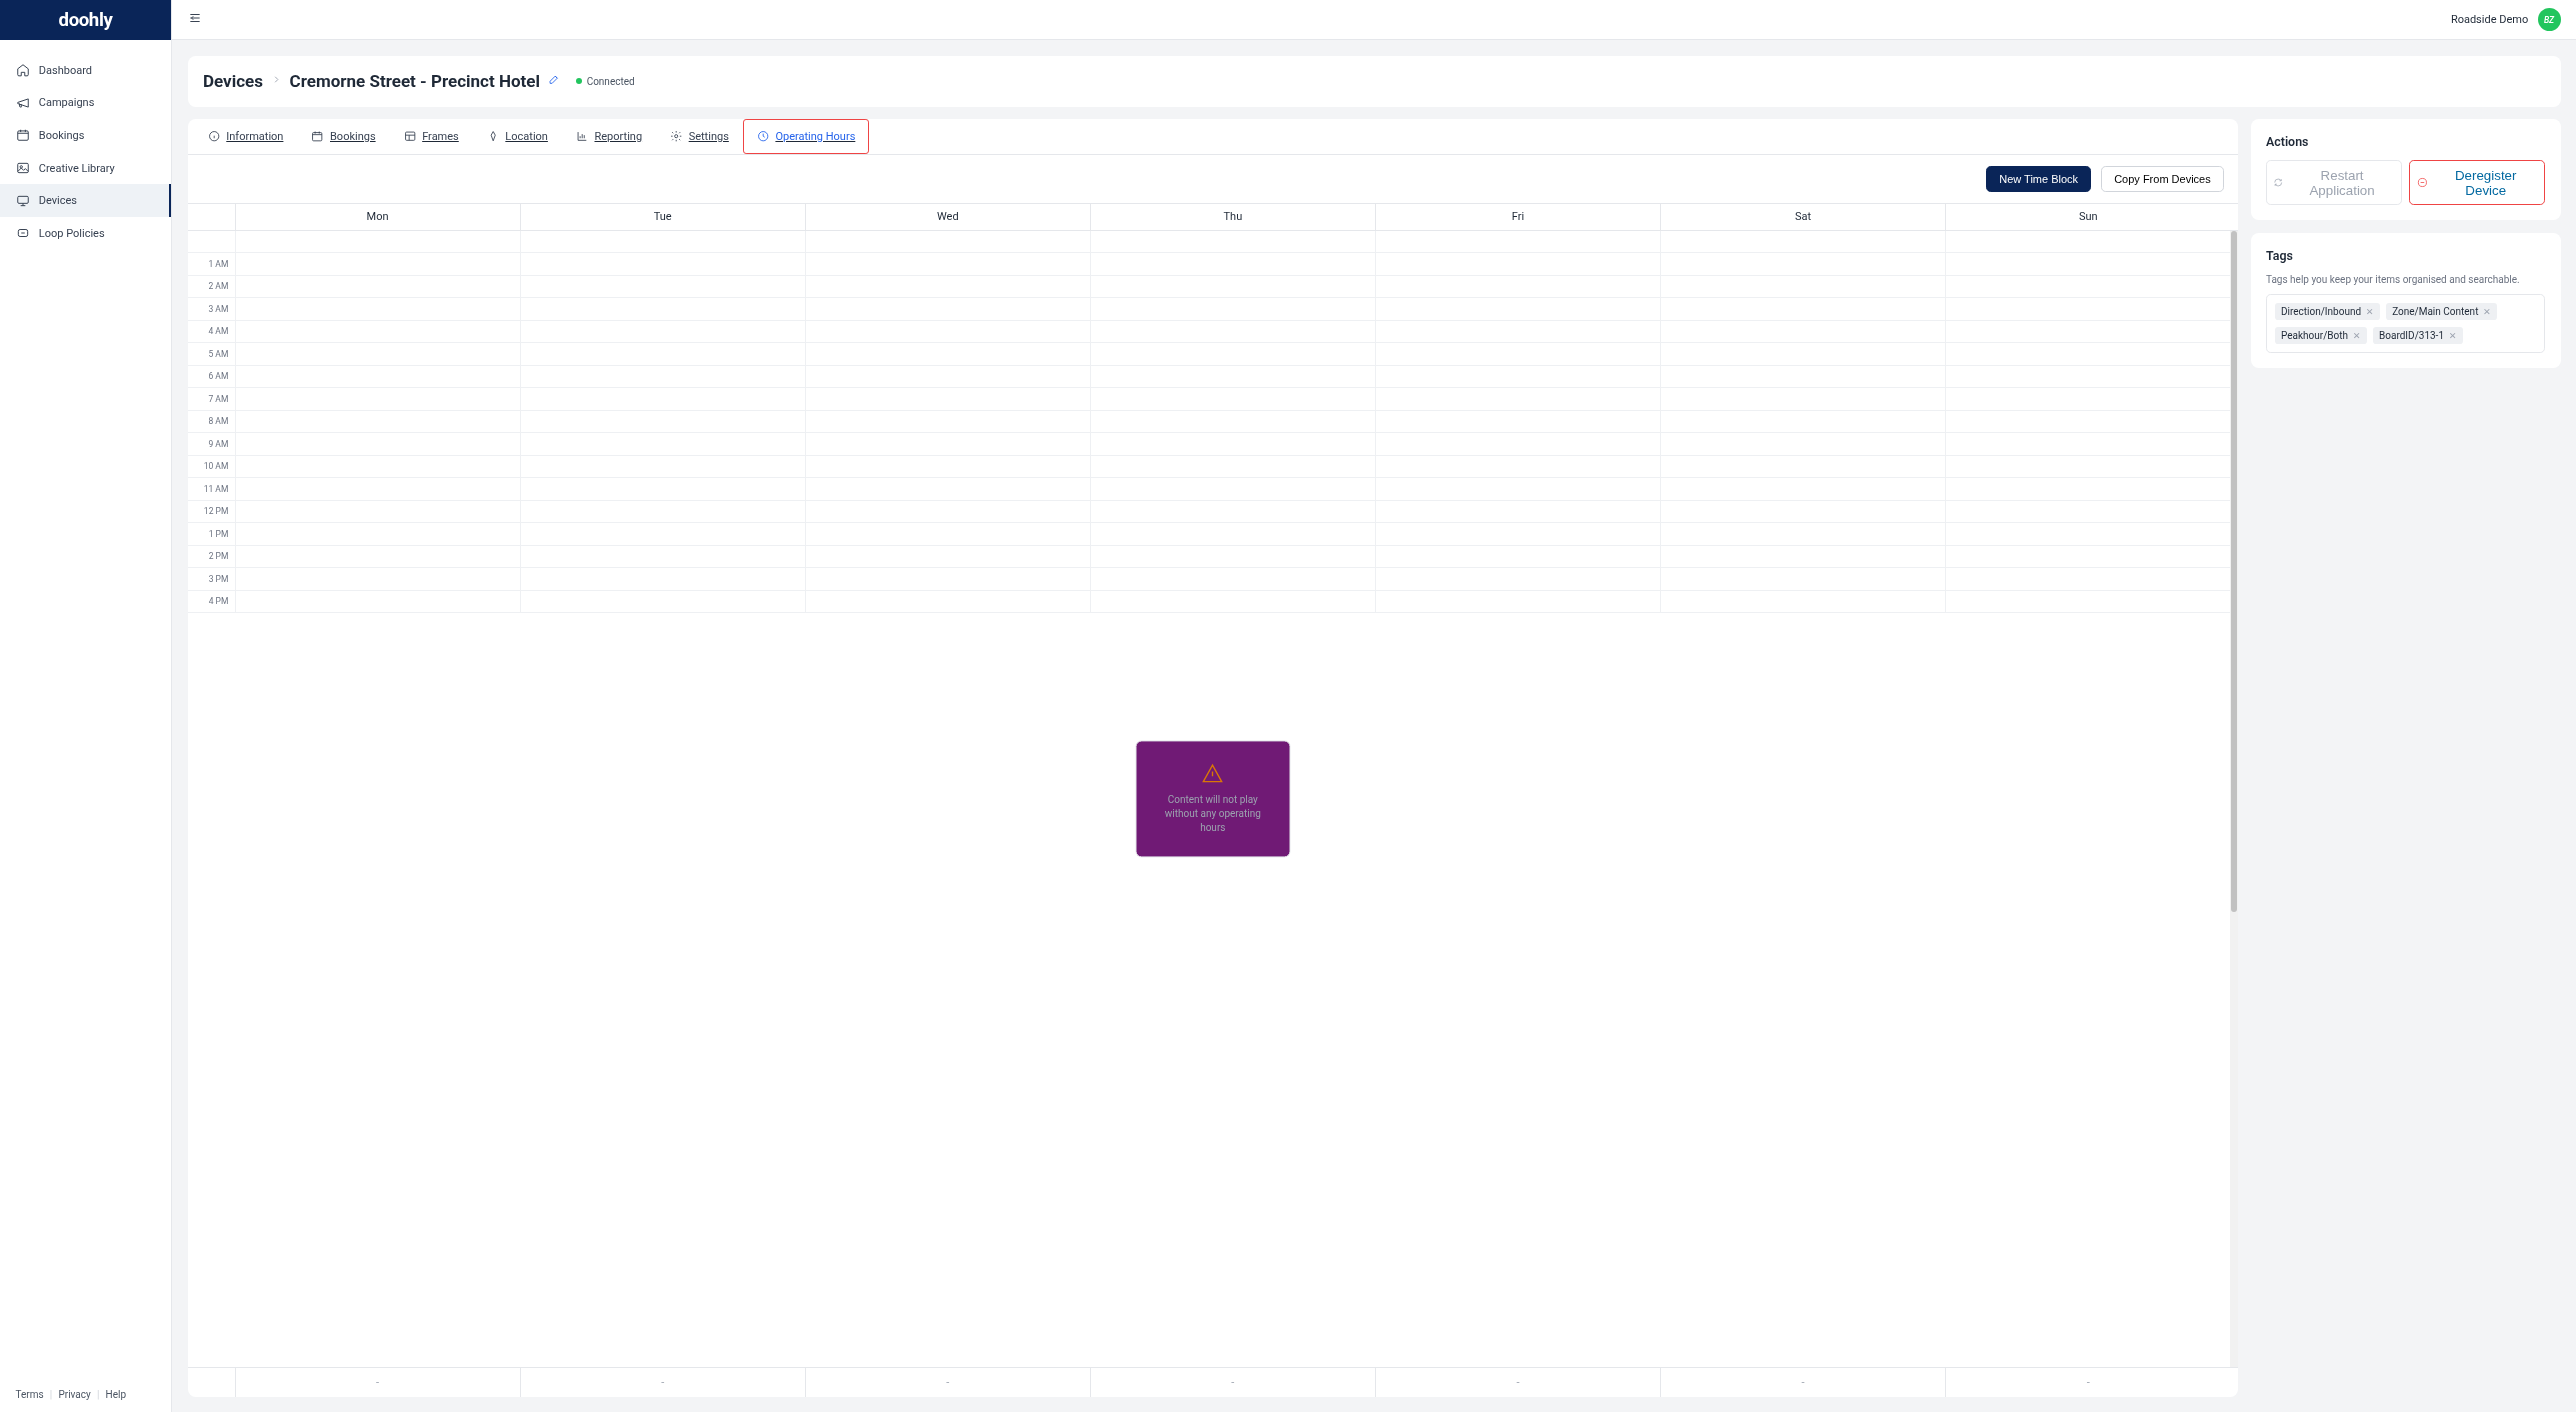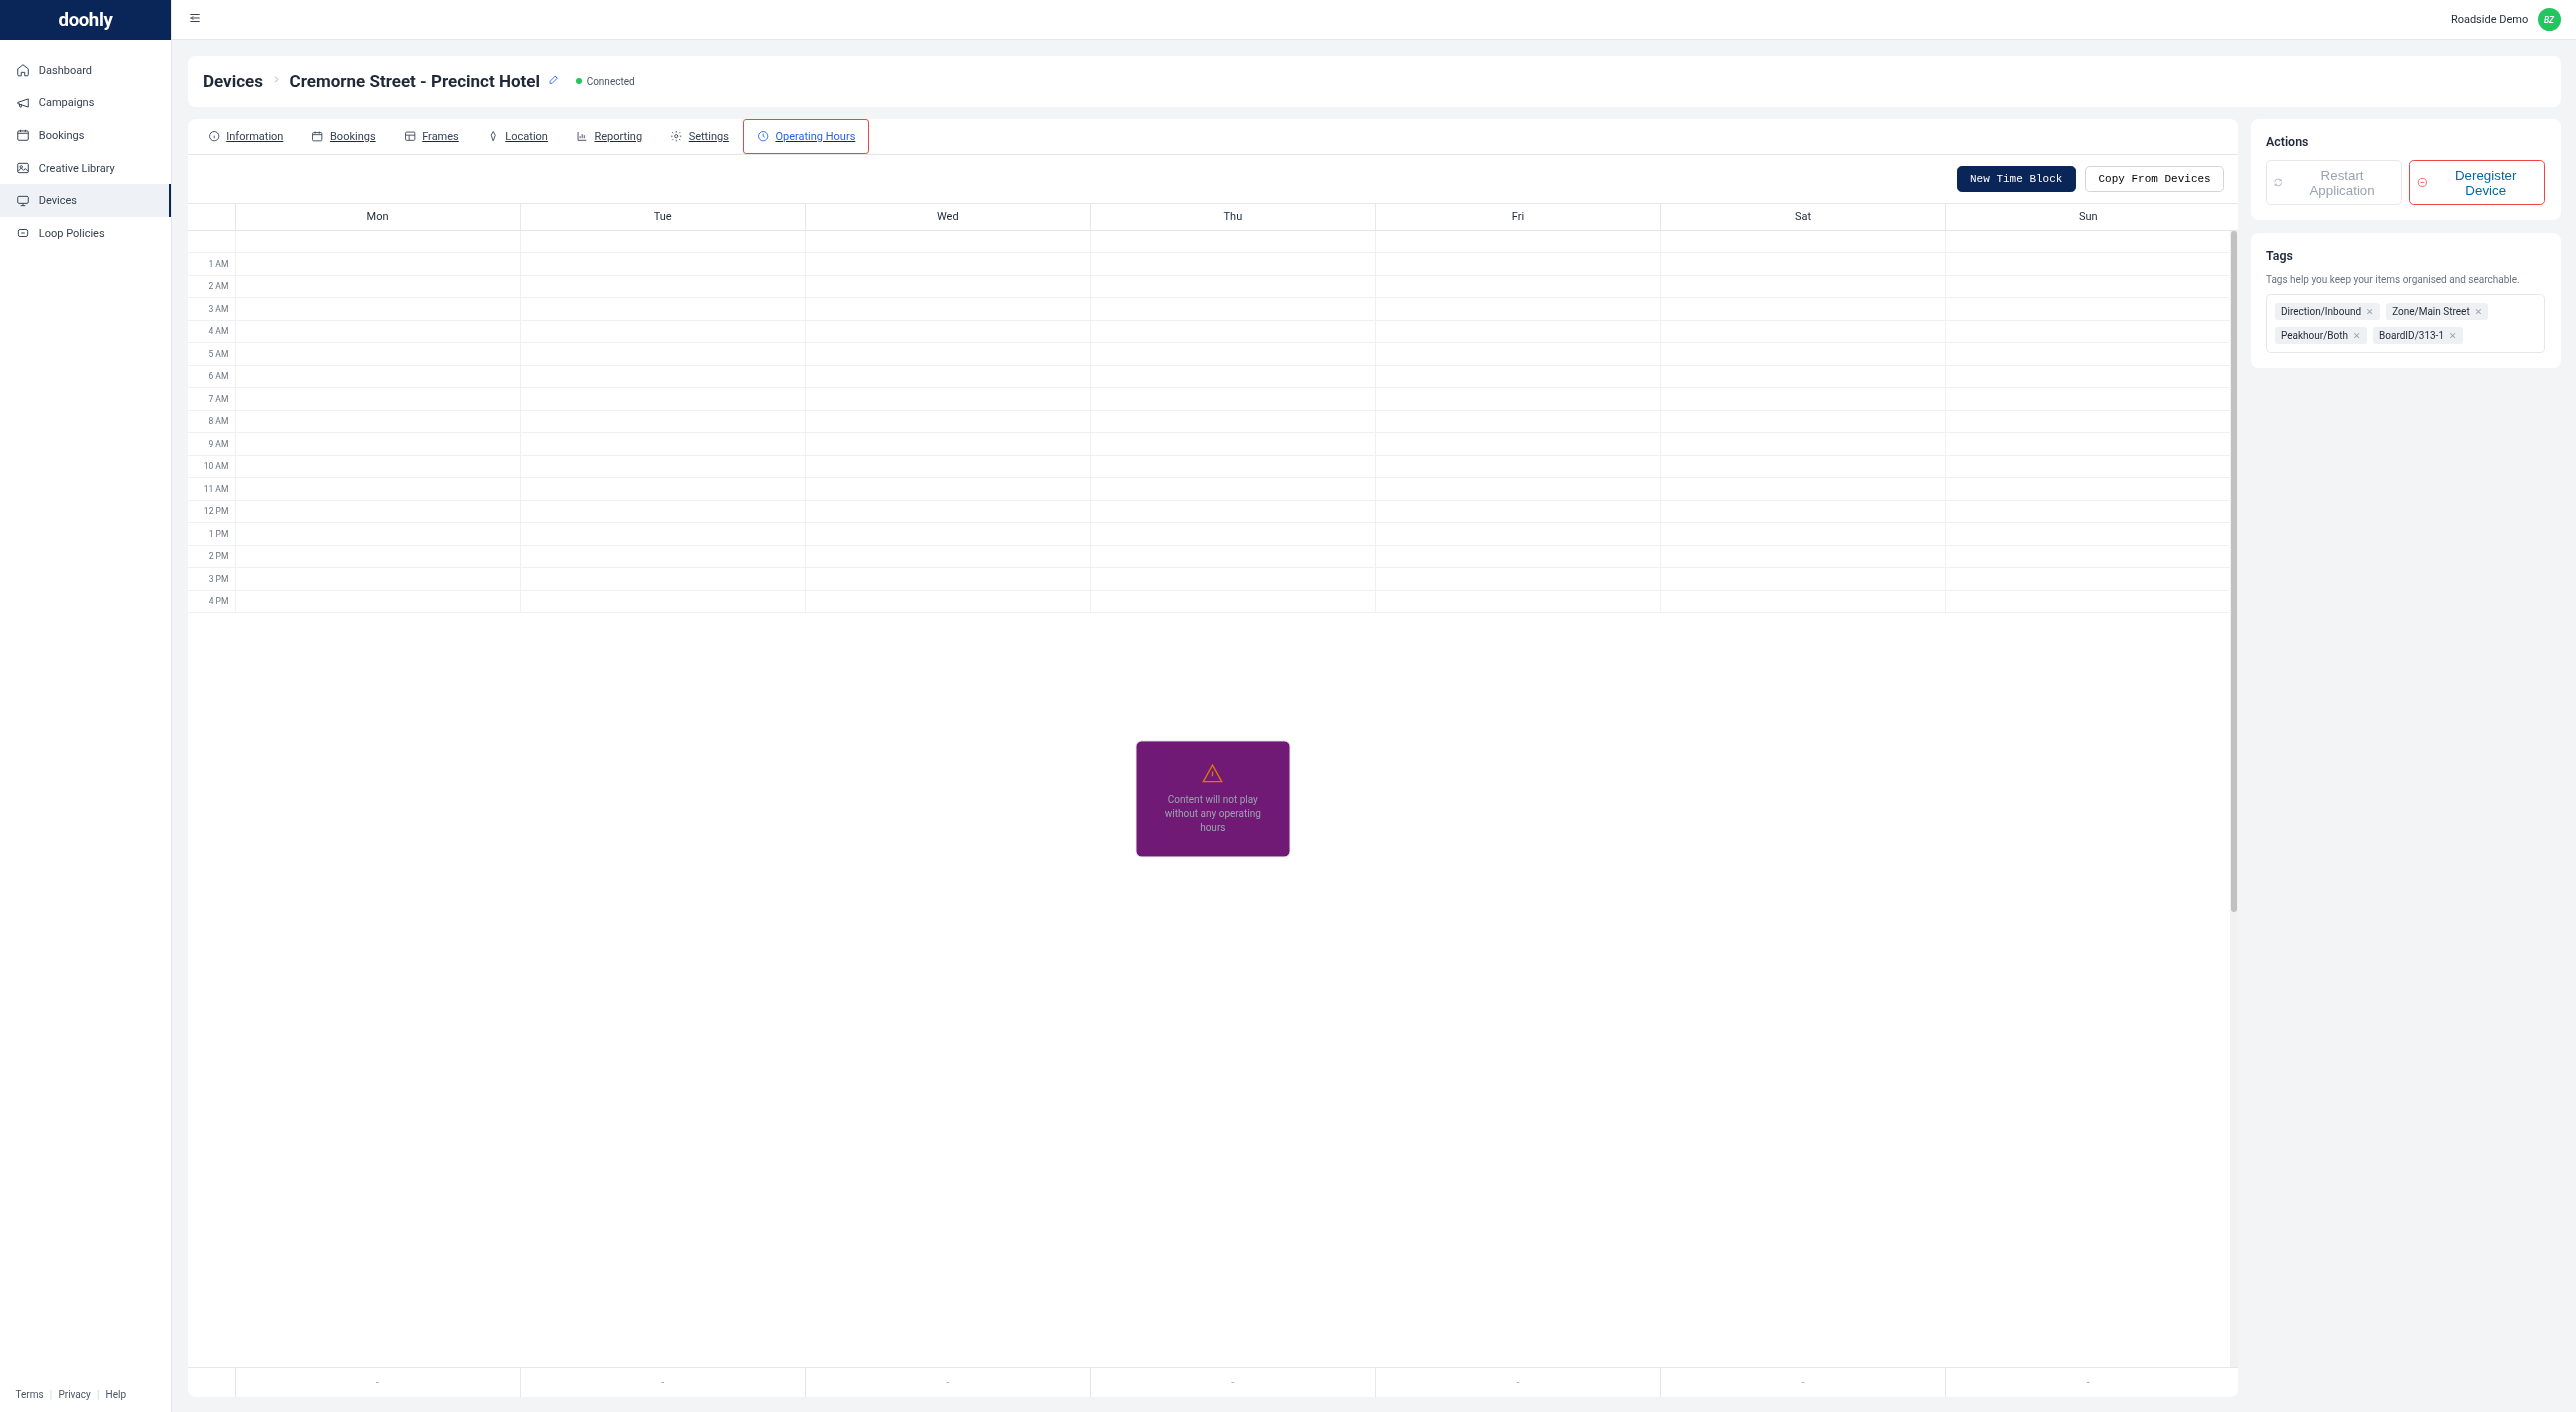--- a/index.html
+++ b/index.html
@@ -38,21 +38,21 @@
 .tabs-card { background: #fff; border-radius: 7.8px; flex: 1; display: flex; flex-direction: column; min-width: 0; }
 .tabs-header { display: flex; border-bottom: 0.8px solid #e5e7eb; padding: 0 6.2px; text-decoration: underline; }
 .tab { display: flex; align-items: center; gap: 6.2px; padding: 11px 14px; cursor: pointer; color: #374151; font-size: 11px; }
 .tab svg { width: 12.4px; height: 12.4px; stroke: #374151; fill: none; stroke-width: 1.7; }
 .tab.active { color: #2563eb; }
 .tab.active svg { stroke: #2563eb; }
 .tab.highlighted { outline: 1.6px solid #ef4444; outline-offset: -1.6px; border-radius: 3.1px; justify-content: space-between; }
 
 .tab-body { flex: 1; display: flex; flex-direction: column; padding: 11px 0 0 0; min-height: 0; }
 .toolbar { display: flex; justify-content: flex-end; gap: 9.3px; padding: 0 14px 11px 14px; }
-.btn { padding: 6.2px 12.4px; border-radius: 4.7px; font-size: 11px; cursor: pointer; border: 0.8px solid #d1d5db; background: #fff; font-family: Liberation Mono, monospace; }
+.btn { padding: 6.2px 12.4px; border-radius: 4.7px; font-size: 11px; cursor: pointer; border: 0.8px solid #d1d5db; background: #fff; }
 .btn-primary { background: #0a2558; color: #fff; border-color: #0a2558; }
 
 .schedule { flex: 1; display: flex; flex-direction: column; min-height: 0; border-top: 0.8px solid #e5e7eb; }
 .day-header { display: flex; border-bottom: 0.8px solid #e5e7eb; }
 .time-col { width: 47px; flex-shrink: 0; }
 .day-cell { flex: 1; text-align: center; padding: 6.2px 0; font-size: 11px; border-left: 0.8px solid #e5e7eb; }
 
 .grid-wrap { flex: 1; position: relative; overflow: hidden; display: flex; }
 .grid-scroll { flex: 1; overflow-y: auto; position: relative; }
 .hour-row { display: flex; height: 22.5px; border-bottom: 0.8px solid #eef0f3; }
@@ -473,21 +473,21 @@
 
           <div class="side-card">
             <div class="side-title">Tags</div>
             <div class="tags-help">Tags help you keep your items organised and searchable.</div>
             <div class="tags-box" id="tags-box">
                 <div class="tag-chip">
                   <span>Direction/Inbound</span>
                   <span class="tag-x">✕</span>
                 </div>
                 <div class="tag-chip">
-                  <span>Zone/Main Street</span>
+                  <span>Zone/Main Content</span>
                   <span class="tag-x">✕</span>
                 </div>
                 <div class="tag-chip">
                   <span>Peakhour/Both</span>
                   <span class="tag-x">✕</span>
                 </div>
                 <div class="tag-chip">
                   <span>BoardID/313-1</span>
                   <span class="tag-x">✕</span>
                 </div>

